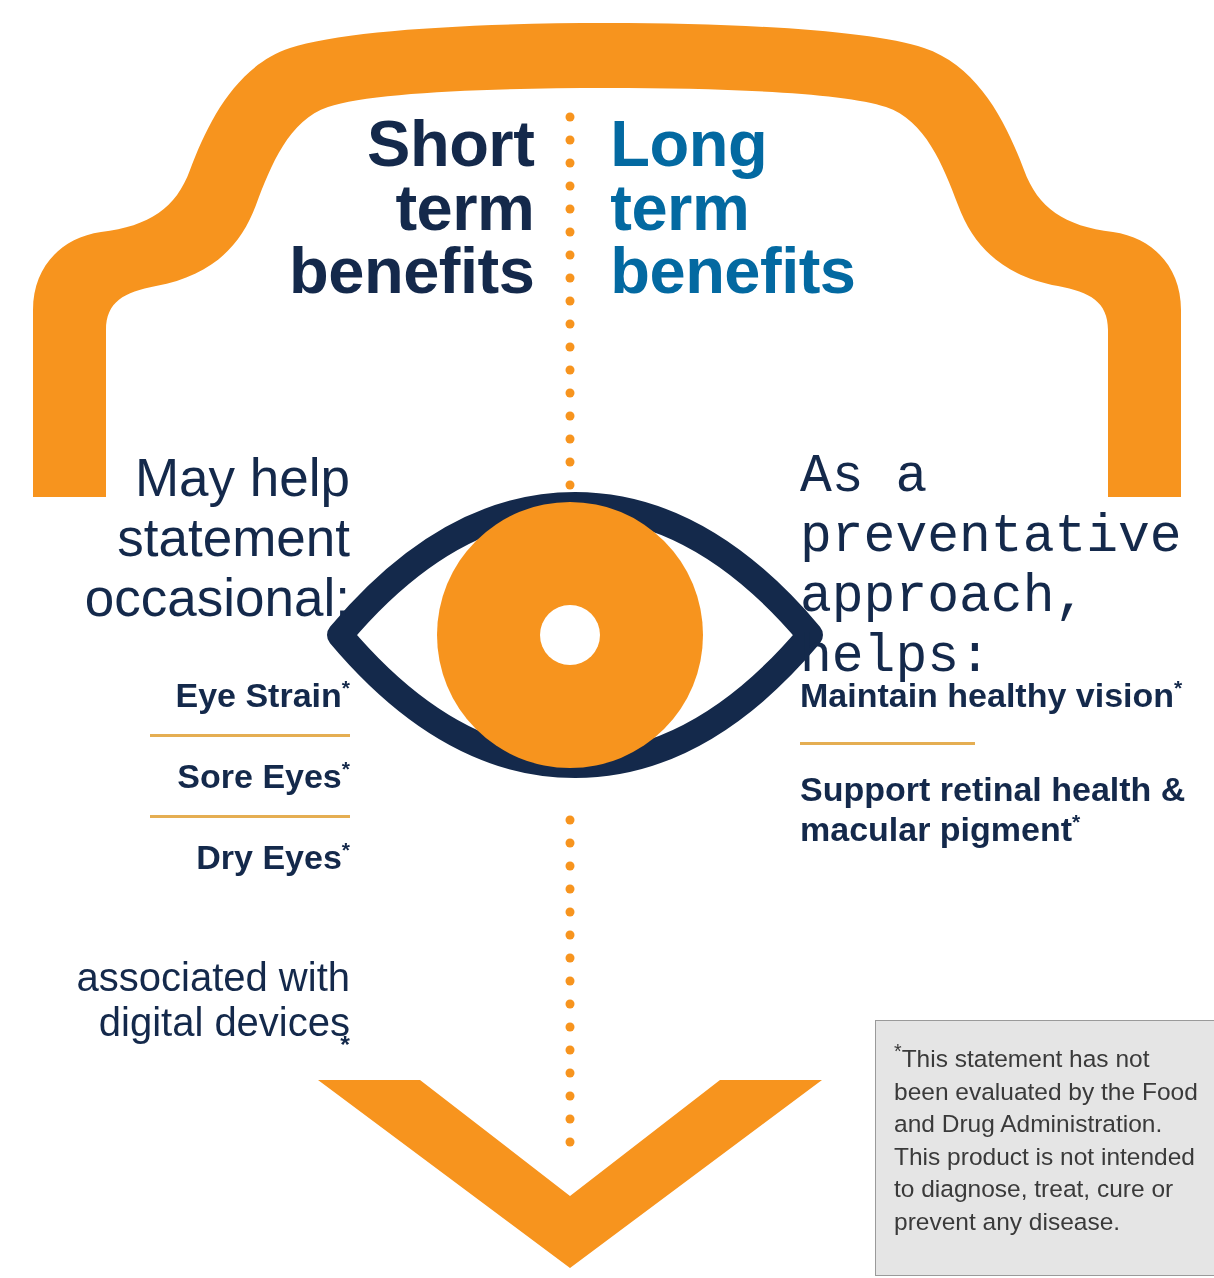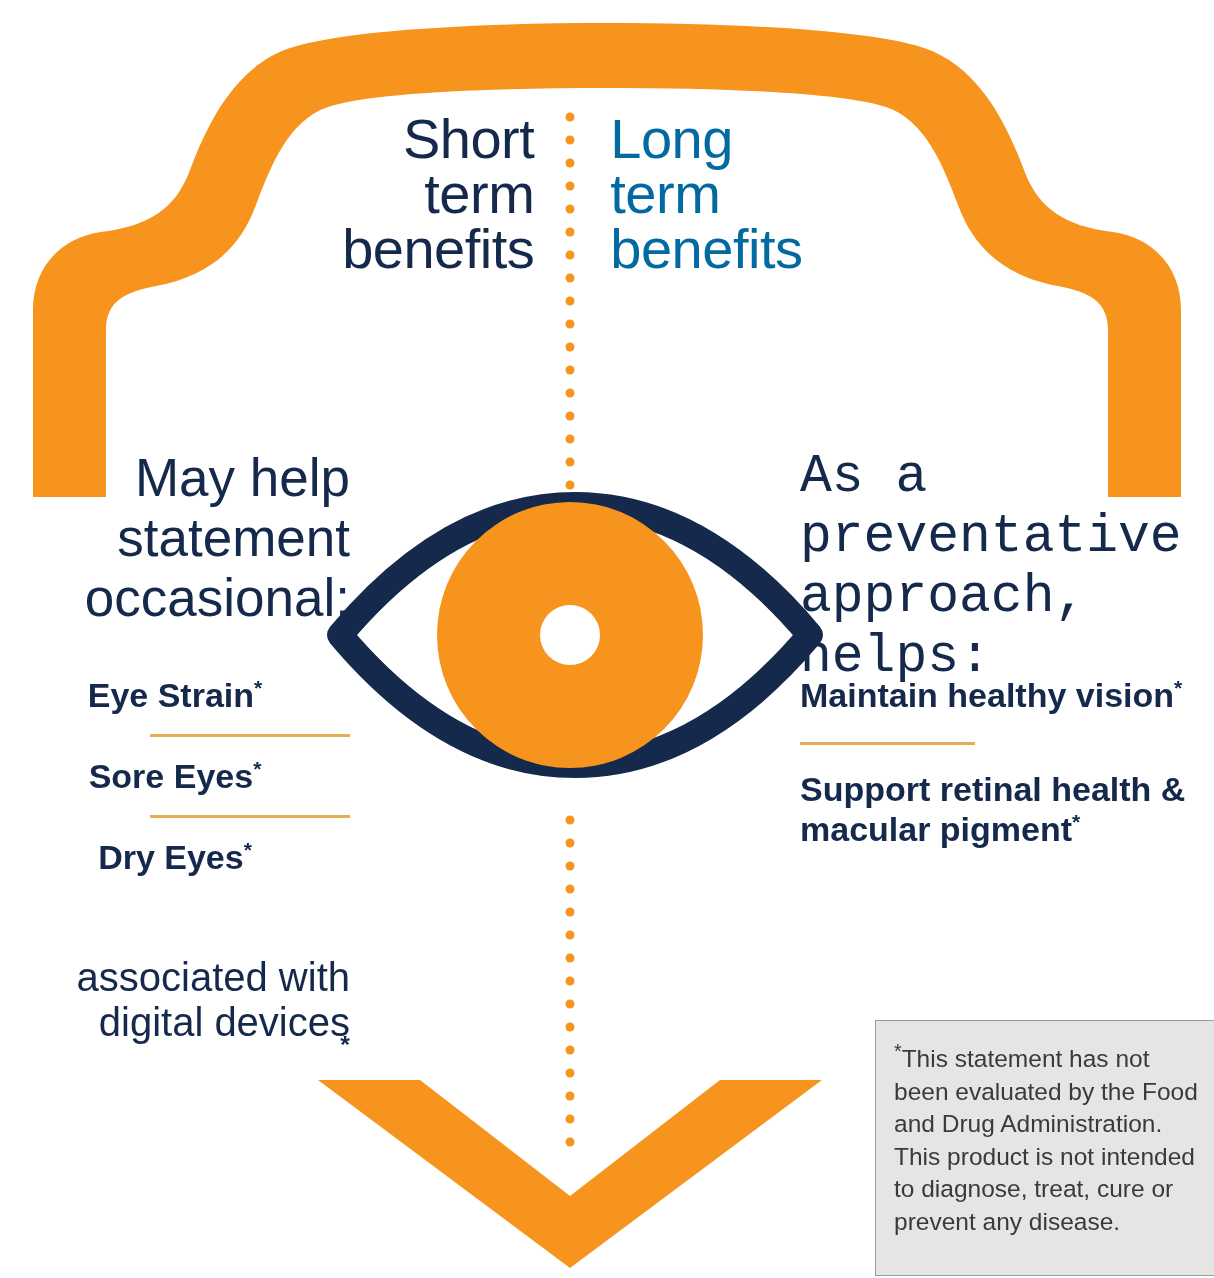--- a/index.html
+++ b/index.html
@@ -31,22 +31,22 @@
   .headings {
     position: absolute;
     left: 0;
     top: 112px;
     width: 1214px;
     display: flex;
   }
   .head-col {
     width: 570px;
     line-height: 0.98;
-    font-weight: 400;
-    font-size: 56px;
+    font-weight: 700;
+    font-size: 65px;
     letter-spacing: -0.5px;
   }
   .head-left {
     color: #14294b;
     text-align: right;
     padding-right: 36px;
   }
   .head-right {
     color: #0369a1;
     text-align: left;
@@ -94,21 +94,21 @@
   }
   .list-right {
     left: 800px;
     top: 676px;
     width: 400px;
     text-align: left;
     font-size: 34px;
     line-height: 1.16;
   }
   .list-item { white-space: normal; }
-  .list-left .list-item { white-space: nowrap; text-align: center; }
+  .list-left .list-item { white-space: nowrap; }
   .ast {
     font-size: 0.62em;
     vertical-align: super;
     line-height: 0;
     font-weight: 700;
   }
   .rule {
     height: 3px;
     background: #e5ae52;
     border: 0;

